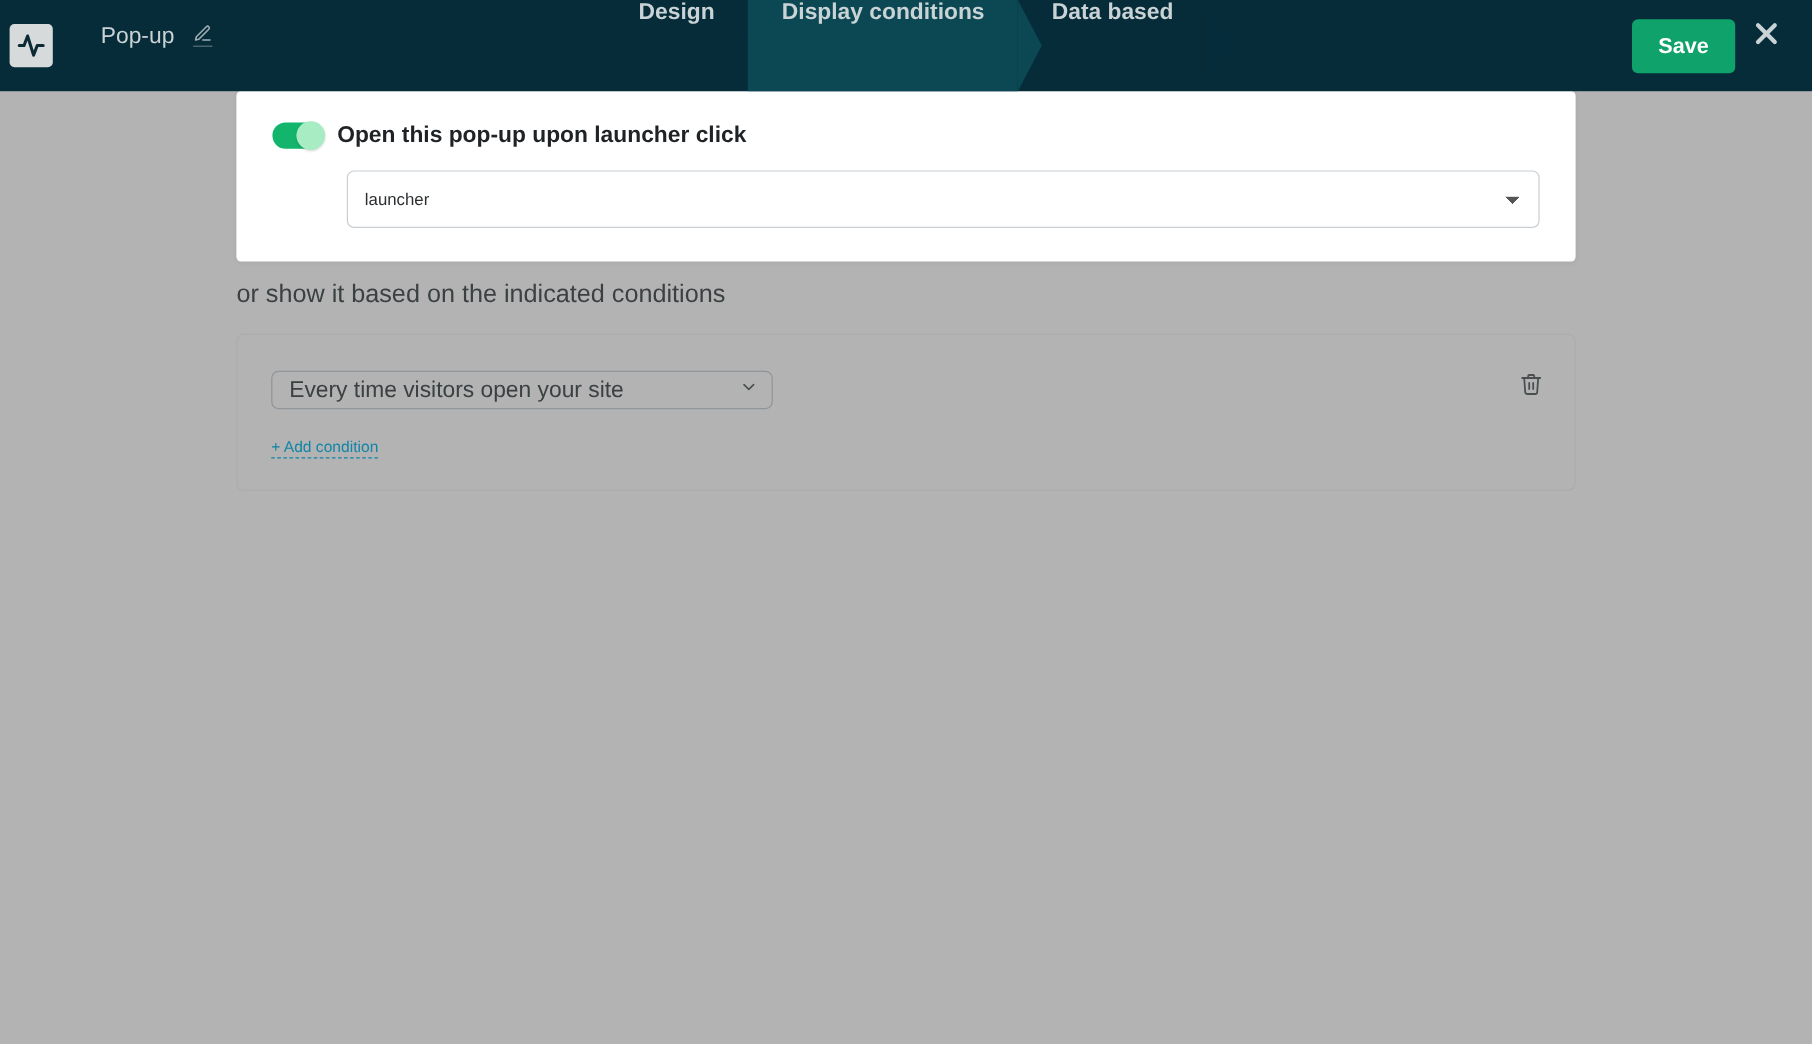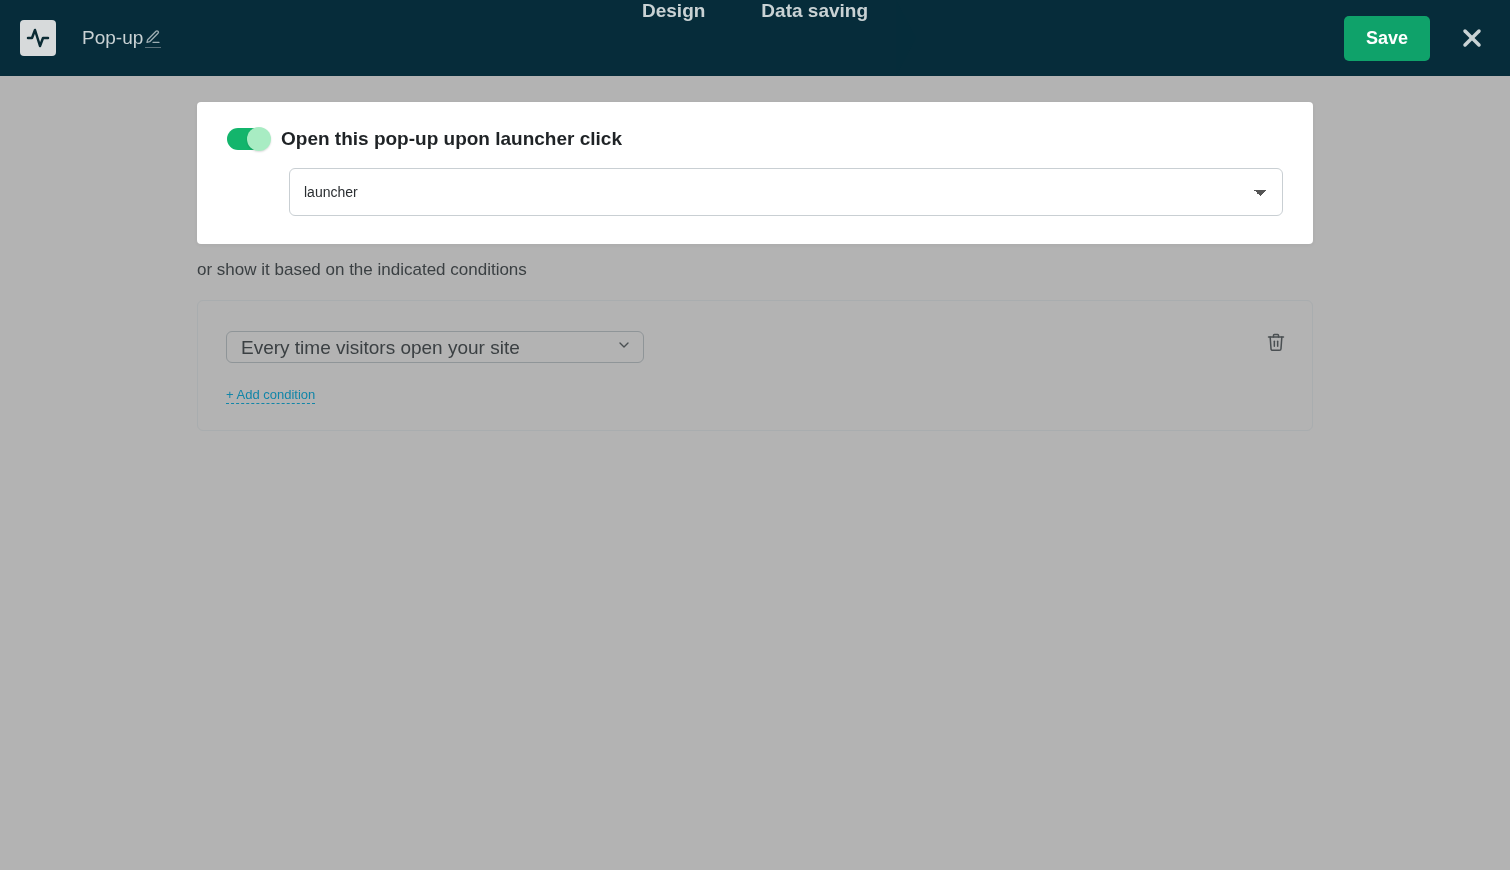--- a/index.html
+++ b/index.html
@@ -15,22 +15,23 @@
       position: relative;
       height: 76px;
       background: #062c3a;
       display: flex;
       align-items: center;
       color: #e8e8e8;
       z-index: 5;
     }
     .header-left {
       display: flex;
-      align-items: center;
-      padding: 0 20px;
+      align-items: flex-start;
+      gap: 14px;
+      padding: 0 8px;
     }
     .logo {
       width: 36px;
       height: 36px;
       background: #d7dadb;
       border-radius: 4px;
       display: flex;
       align-items: center;
       justify-content: center;
     }
@@ -95,22 +96,21 @@
       top:0;
       border-top: 38px solid transparent;
       border-bottom: 38px solid transparent;
       border-left: 20px solid #072f3d;
       opacity:0.35;
     }
 
     .header-right {
       margin-left: auto;
       display: flex;
-      align-items: center;
-      gap: 30px;
+      gap: 14px;
       padding-right: 26px;
     }
     .save-btn {
       background: #0fa26a;
       color: #fff;
       border: none;
       border-radius: 5px;
       padding: 12px 22px;
       font-size: 18px;
       font-weight: 600;
@@ -118,21 +118,20 @@
     }
     .close-btn {
       color: #c9d2d4;
       cursor: pointer;
       font-size: 0;
     }
     .close-btn svg { width: 24px; height: 24px; }
 
     
     .main {
-      padding-top: 26px;
     }
     .content {
       width: 1116px;
       margin: 0 auto;
       position: relative;
     }
 
     
     
     .card {
@@ -189,21 +188,21 @@
       appearance: none;
       background-image: linear-gradient(45deg, transparent 50%, #555 50%), linear-gradient(135deg, #555 50%, transparent 50%);
       background-position: calc(100% - 22px) 21px, calc(100% - 16px) 21px;
       background-size: 6px 6px, 6px 6px;
       background-repeat: no-repeat;
       cursor: pointer;
     }
 
     
     .sub-label {
-      font-size: 17px;
+      font-size: 21px;
       color: #3b4043;
       margin: 0 0 20px 0;
     }
     .conditions-panel {
       border: 1px solid #a9adaf;
       border-radius: 6px;
       padding: 30px 28px 26px 28px;
       position: relative;
     }
     .cond-row {
@@ -280,22 +279,25 @@
         <path d="M12 20h9"></path>
           <path d="M16.5 3.5a2.12 2.12 0 0 1 3 3L7 19l-4 1 1-4 12.5-12.5z"></path>
       </svg>
     </span>
   </div>
 
   <nav class="tabs">
     <div class="tab">
       <span>Design</span>
     </div>
+    <div class="tab active">
+      <span>Display conditions</span>
+    </div>
     <div class="tab">
-      <span>Data saving</span>
+      <span>Data based</span>
     </div>
   </nav>
 
   <div class="header-right">
     <button class="save-btn">Save</button>
     <span class="close-btn">
       <svg viewBox="0 0 24 24" fill="none" stroke="currentColor" stroke-width="3.5" stroke-linecap="round">
         <line x1="5" y1="5" x2="19" y2="19"></line>
           <line x1="19" y1="5" x2="5" y2="19"></line>
       </svg>

